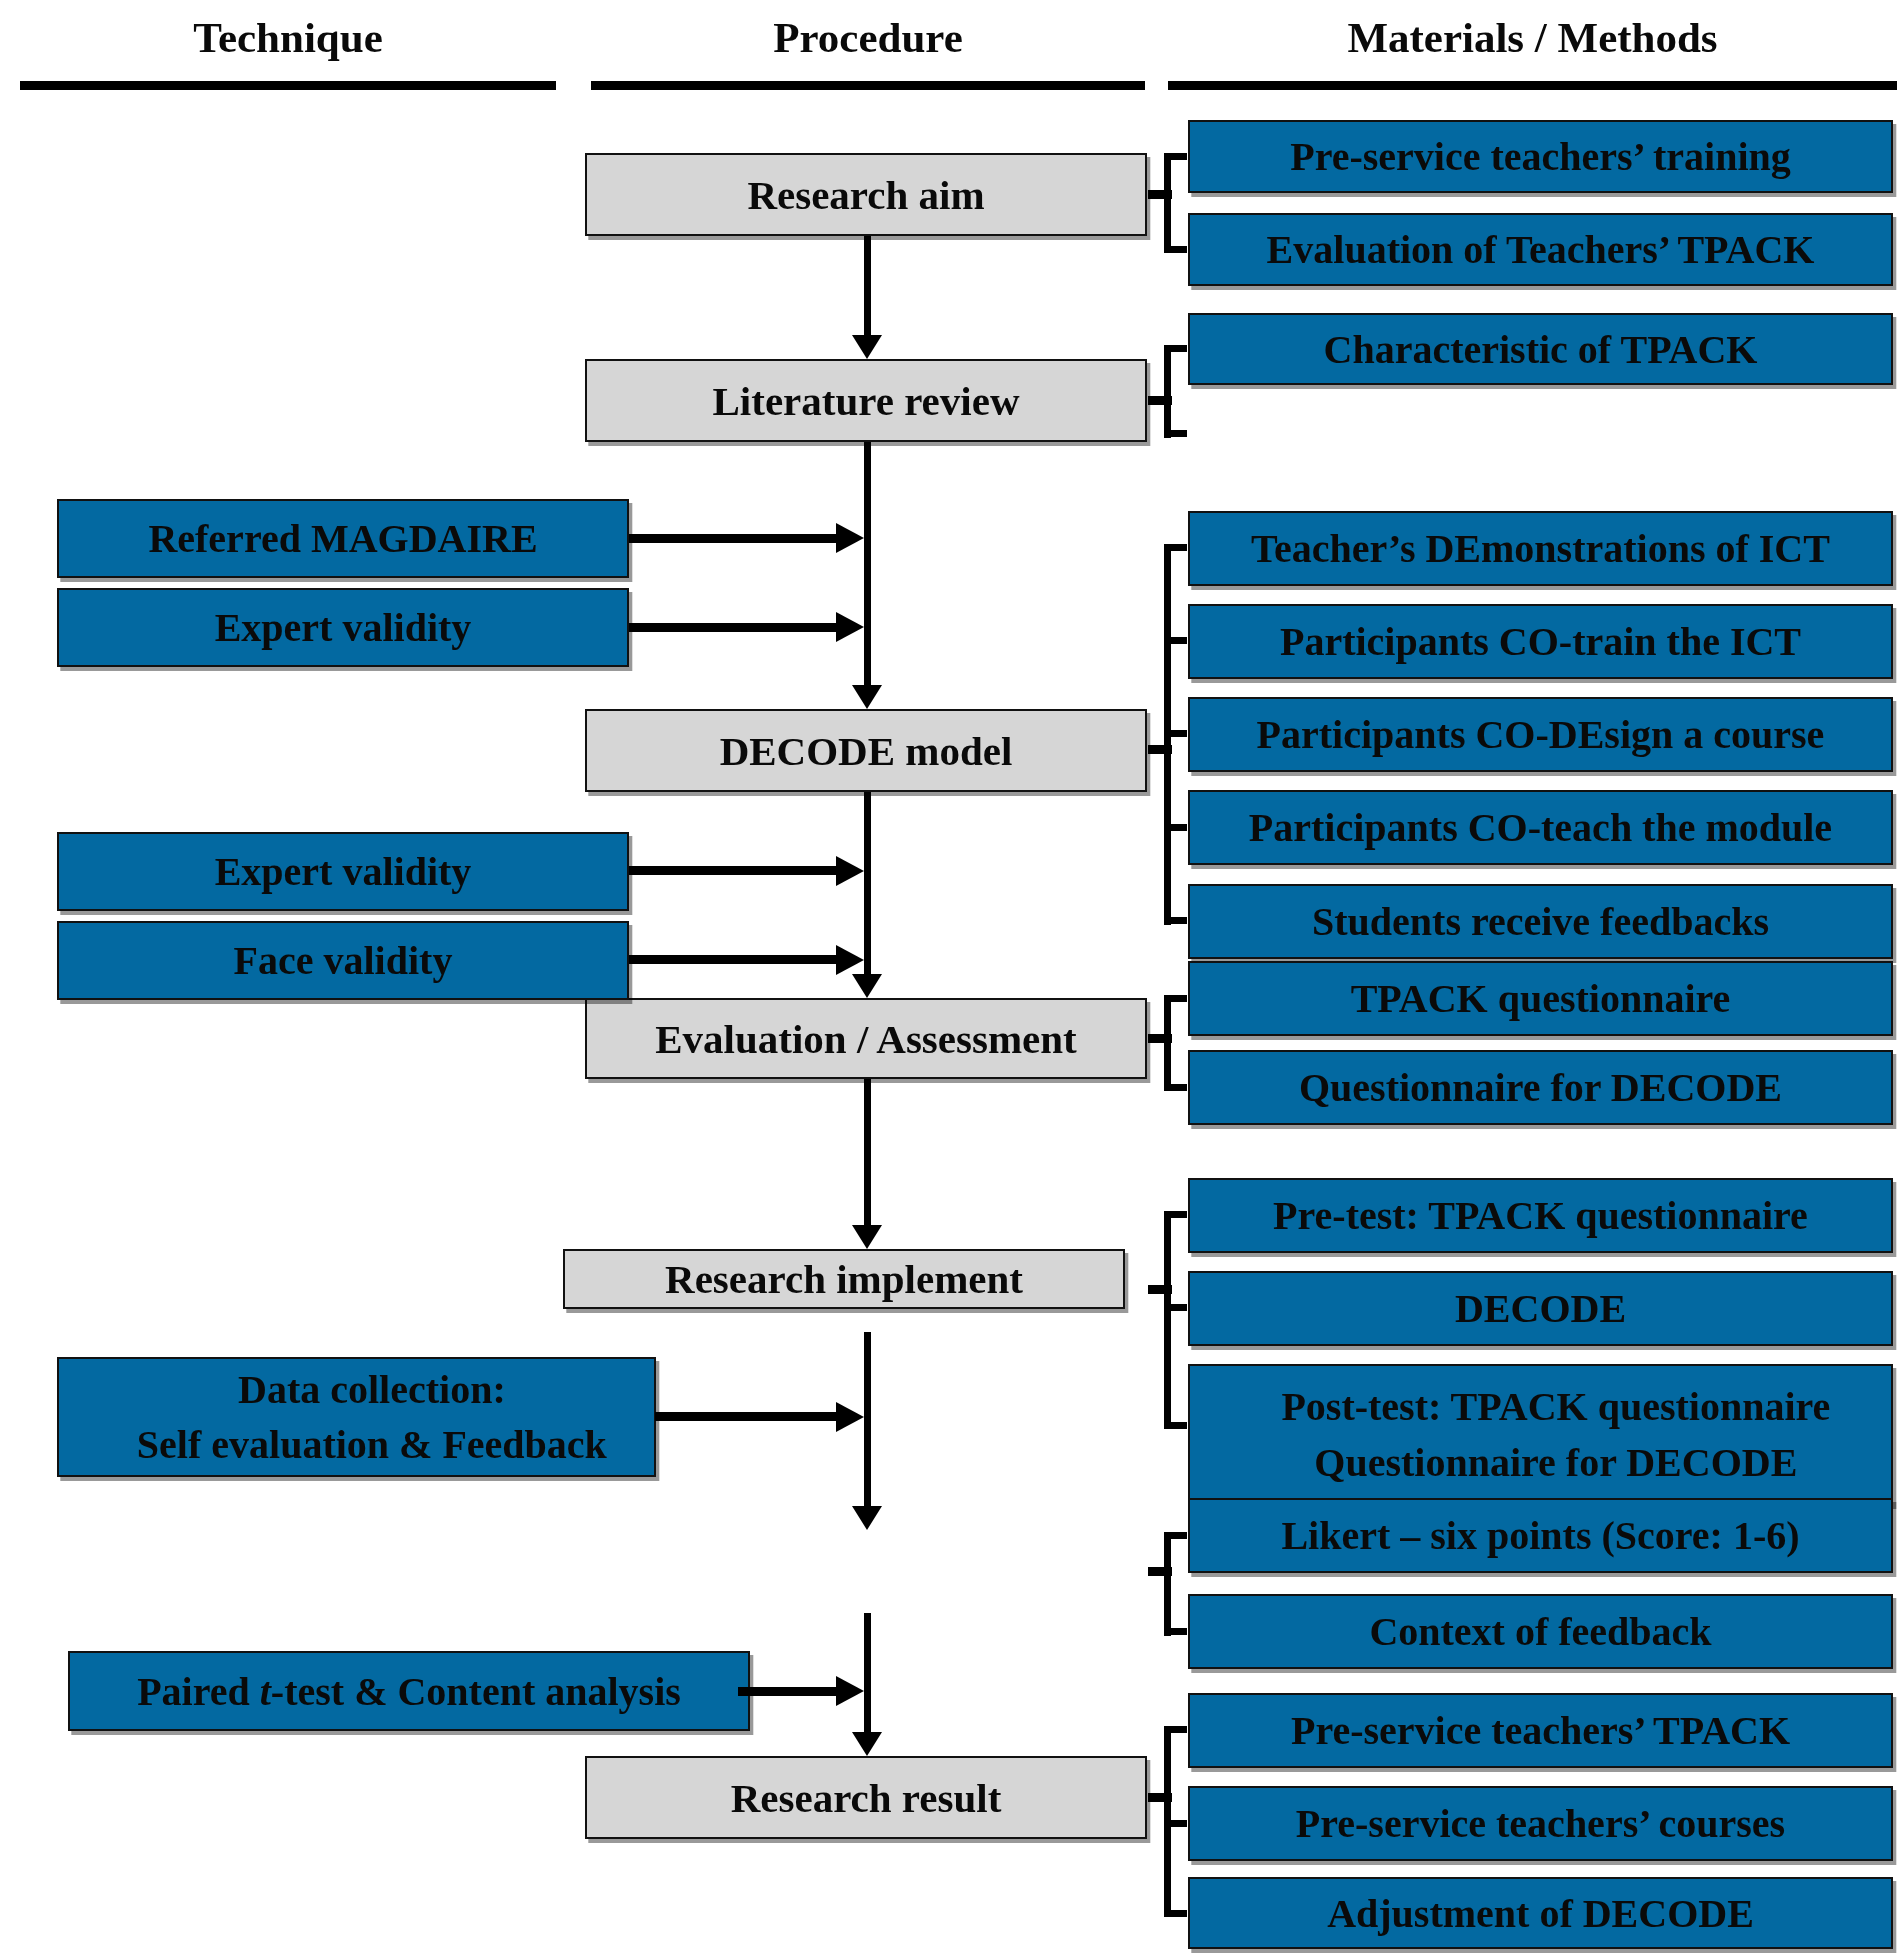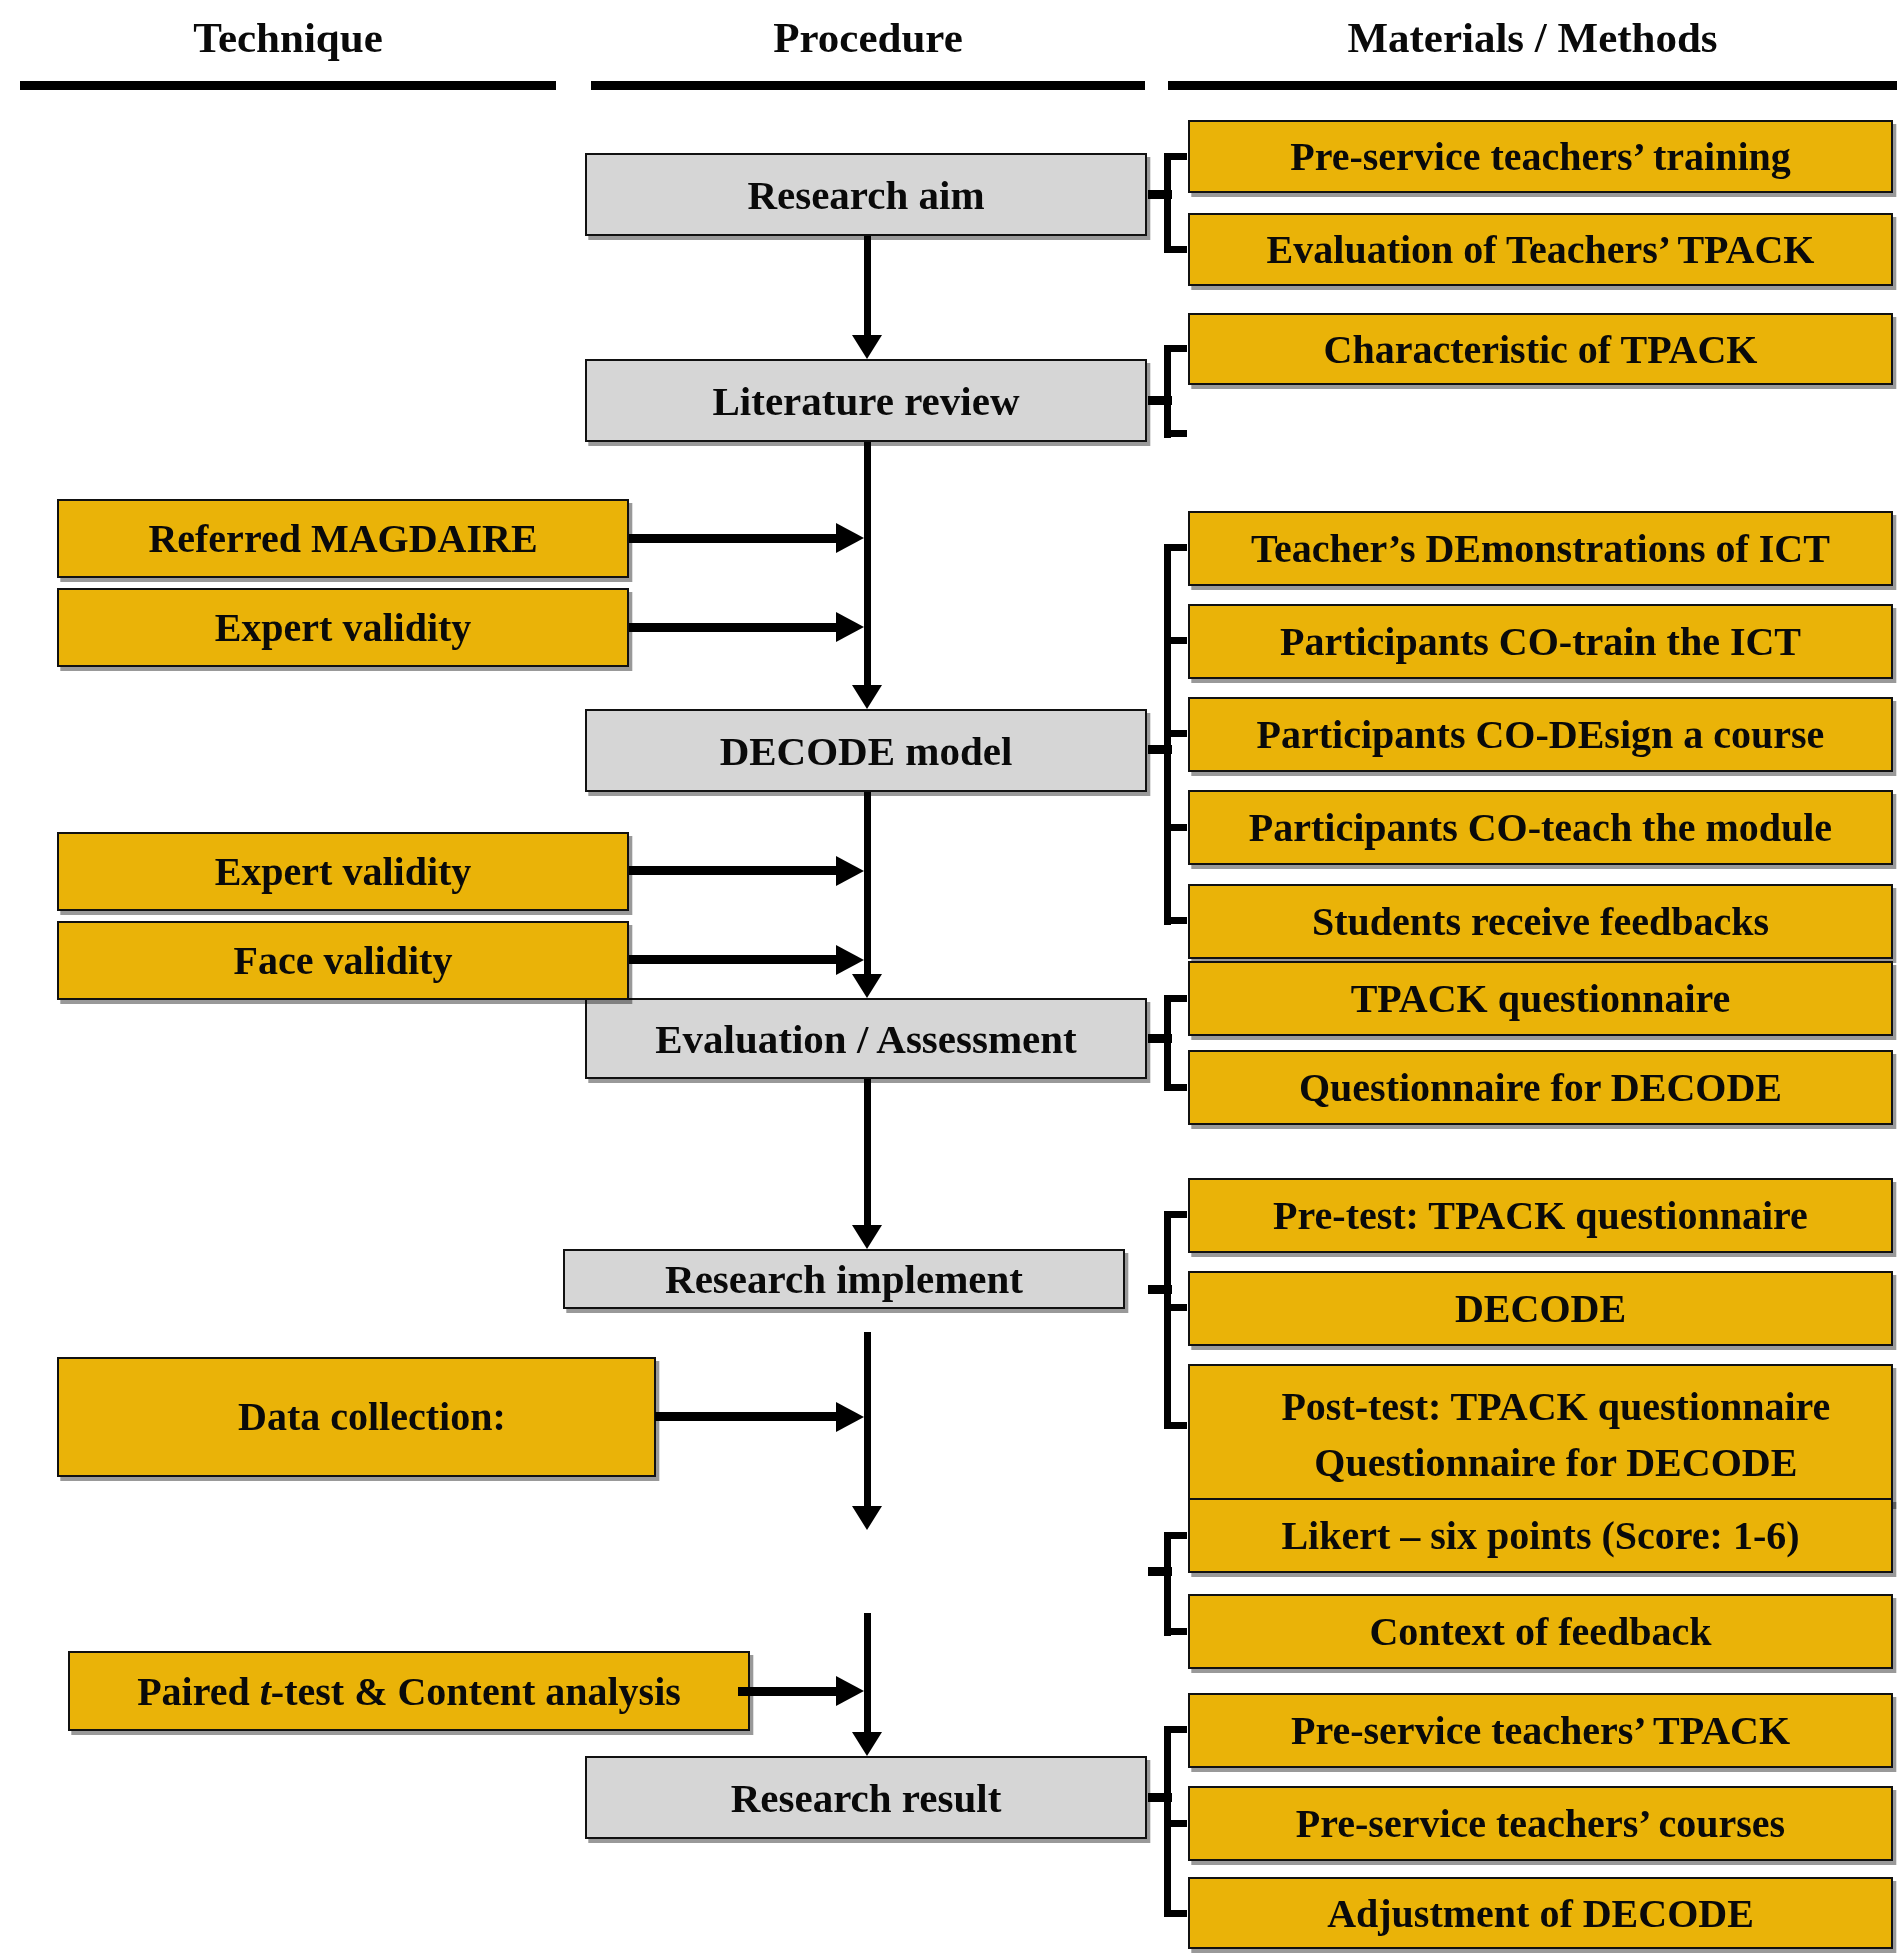--- a/index.html
+++ b/index.html
@@ -5,21 +5,21 @@
   html,body{margin:0;padding:0;background:#ffffff;}
   .canvas{
     position:relative;width:1902px;height:1955px;background:#ffffff;
     font-family:"Liberation Serif","DejaVu Serif",serif;
     font-weight:bold;color:#0a0a0a;overflow:hidden;
   }
   .hdr{position:absolute;text-align:center;font-size:43px;line-height:53px;white-space:nowrap;}
   .rule{position:absolute;height:8.6px;background:#000;}
   .box{
     position:absolute;display:flex;align-items:center;justify-content:center;
-    text-align:center;border:2.7px solid #111111;background:#eab308;
+    text-align:center;border:2.7px solid #111111;background:#0369a1;
     box-shadow:3.3px 4px 0 rgba(0,0,0,0.40);
     font-size:40px;white-space:nowrap;padding:0 5.3px;box-sizing:border-box;
   }
   .step{background:#d6d6d6;font-size:41px;}
   .two{flex-direction:column;line-height:1.38;padding-left:36px;}
   .vl,.hl{position:absolute;background:#000;}
   .ad{position:absolute;width:0;height:0;border-left:15.3px solid transparent;border-right:15.3px solid transparent;border-top:24px solid #000;}
   .ar{position:absolute;width:0;height:0;border-top:15.3px solid transparent;border-bottom:15.3px solid transparent;border-left:28px solid #000;}
   .it{font-style:italic;}
 </style>
@@ -74,20 +74,21 @@
       <span>Expert validity</span>
     </div>
   <div class="box" style="left:57px;top:832px;width:572px;height:79px;">
       <span>Expert validity</span>
     </div>
   <div class="box" style="left:57px;top:921px;width:572px;height:79px;">
       <span>Face validity</span>
     </div>
   <div class="box two" style="left:57px;top:1357px;width:599px;height:120px;">
     <span>Data collection:</span>
+    <span>Self evaluation &amp; Feedback</span>
   </div>
   <div class="box" style="left:68px;top:1651px;width:682px;height:80px;">
     <span><span>Paired </span><span class="it">t</span><span>-test &amp; Content analysis</span></span>
   </div>
 
   <div class="hl" style="left:629px;top:534px;width:208px;height:8.6px;"></div>
   <div class="ar" style="left:836px;top:523px;"></div>
   <div class="hl" style="left:629px;top:623px;width:208px;height:8.6px;"></div>
   <div class="ar" style="left:836px;top:612px;"></div>
   <div class="hl" style="left:629px;top:866px;width:208px;height:8.6px;"></div>

